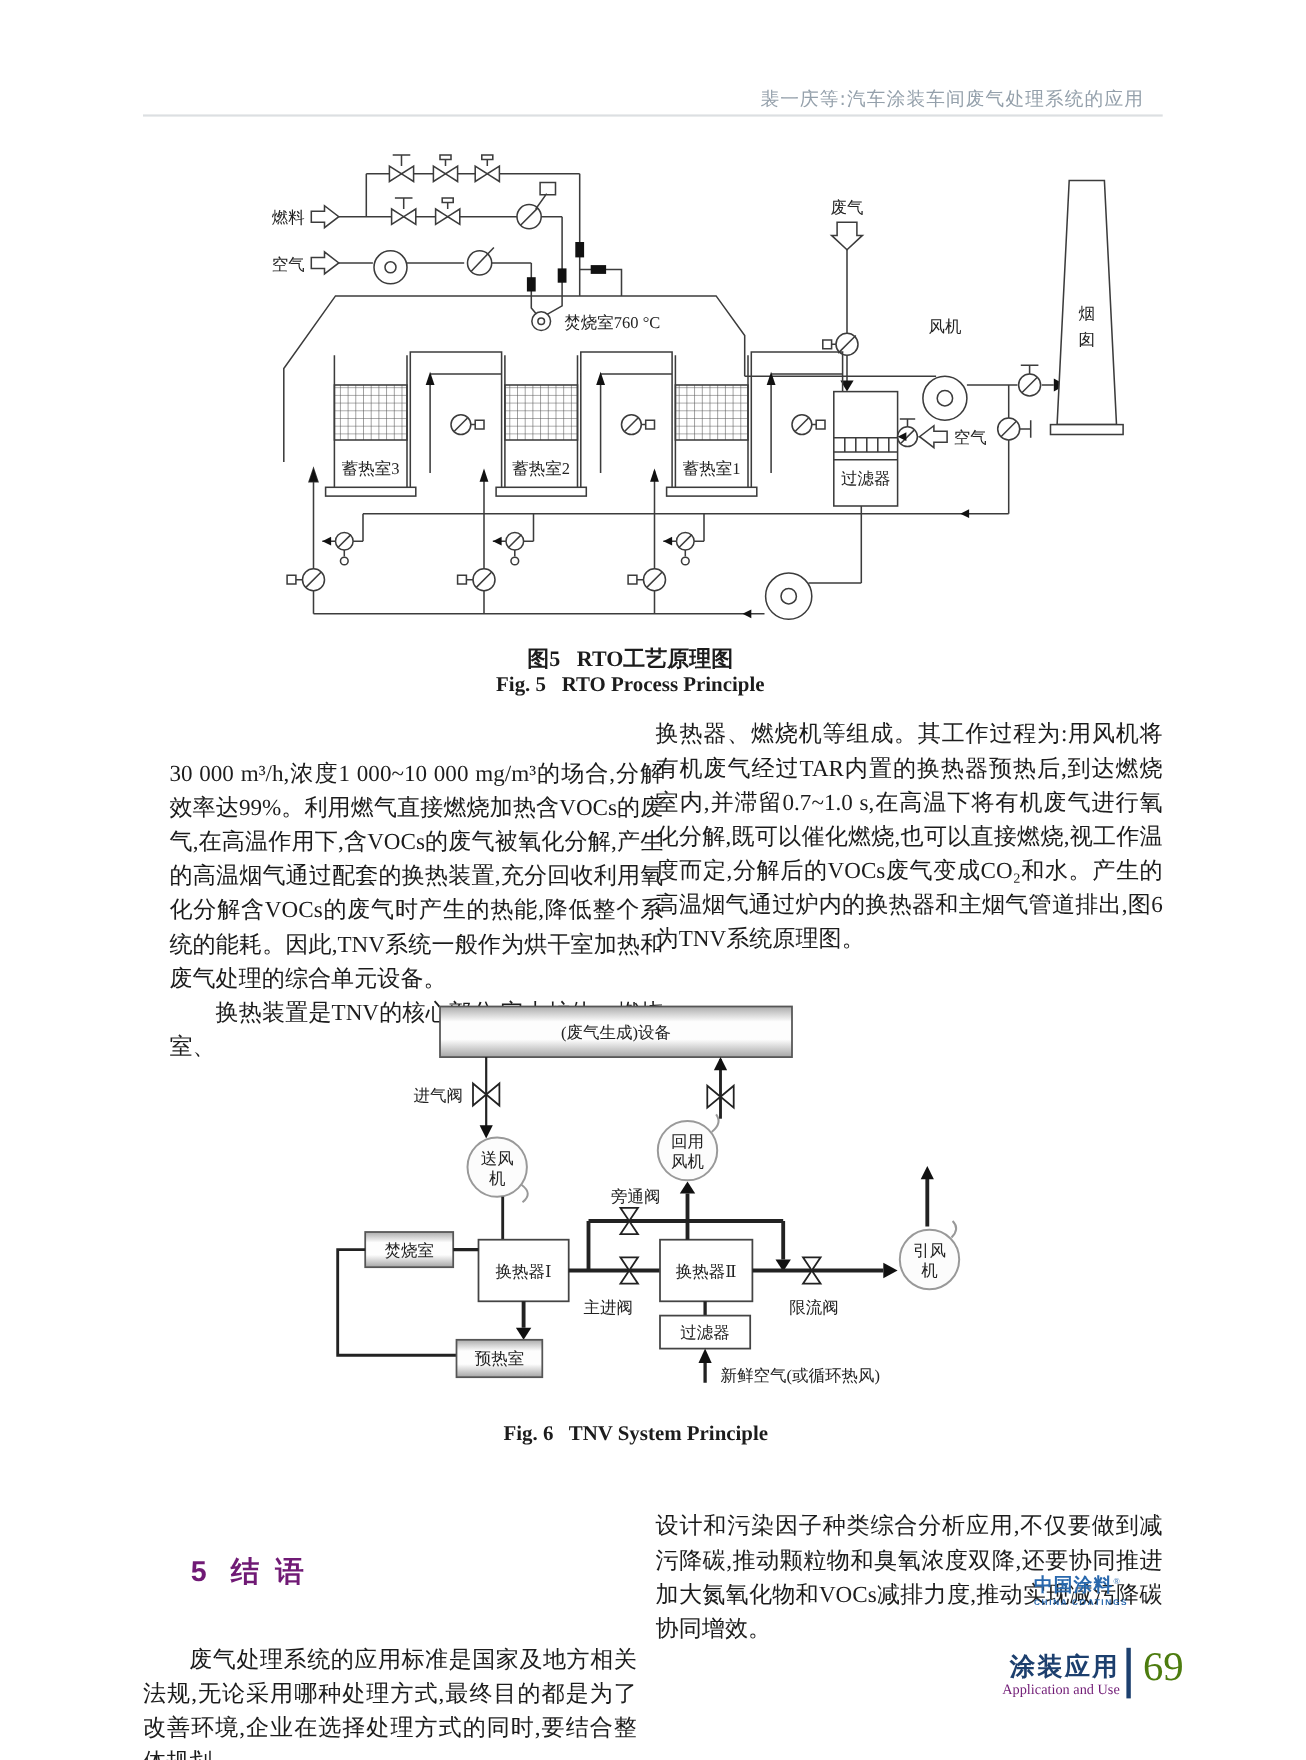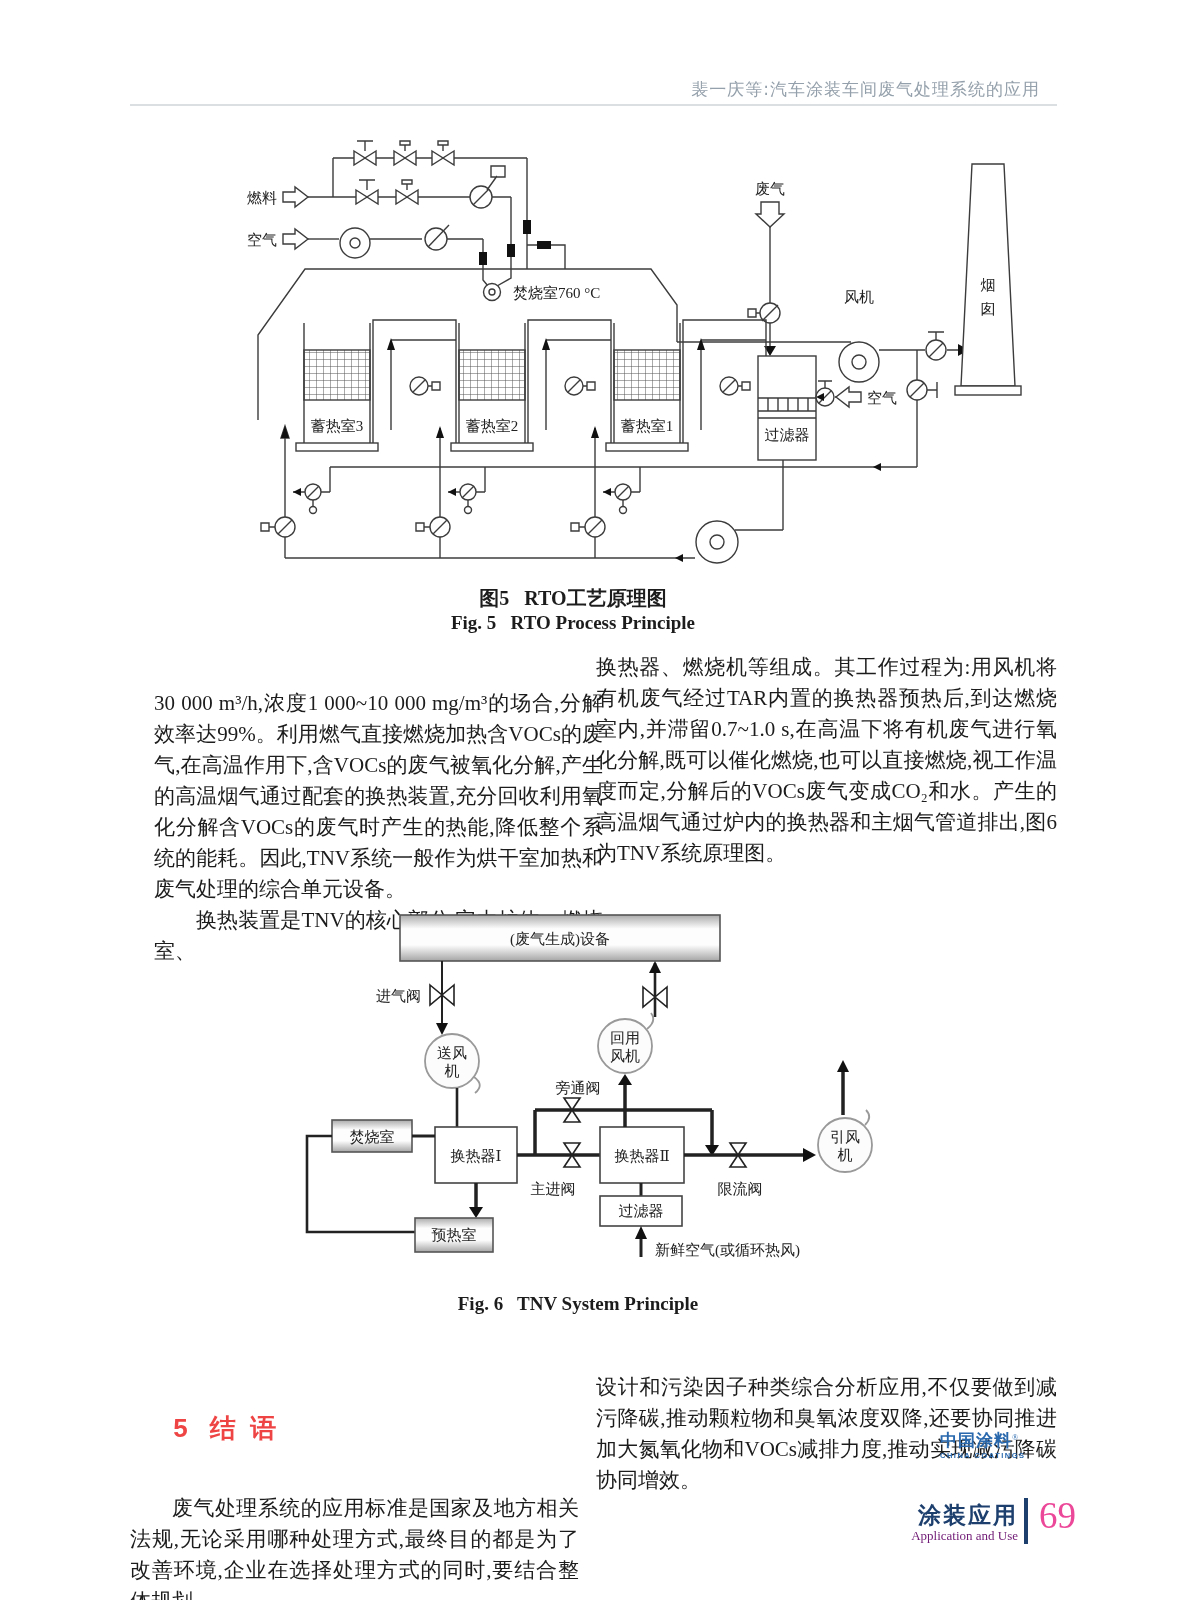--- a/index.html
+++ b/index.html
@@ -299,36 +299,36 @@
       <text class="lbl" x="360" y="350">新鲜空气(或循环热风)</text>
       <text class="lbl" x="445" y="289" text-anchor="middle">限流阀</text>
       <text class="lbl" x="550" y="237" text-anchor="middle">引风</text>
       <text class="lbl" x="550" y="255" text-anchor="middle">机</text>
     </g>
   </svg>
 
   <div class="abs caption cap-en" style="top:1293px;left:228px;">Fig. 6   TNV System Principle</div>
 
   <div class="abs" style="top:1380px;left:130px;width:449px;">
-    <div id="concl-head" style="color:#ef4444;">
+    <div id="concl-head" style="color:#701a75;">
       <span class="num">5</span><span>结  语</span>
     </div>
     <div class="bodycol" style="margin-top:16px;">
       <p class="indent">废气处理系统的应用标准是国家及地方相关法规,无论采用哪种处理方式,最终目的都是为了改善环境,企业在选择处理方式的同时,要结合整体规划</p>
     </div>
   </div>
   <div class="abs bodycol" style="top:1372px;left:596px;width:461px;">
     <p>设计和污染因子种类综合分析应用,不仅要做到减污降碳,推动颗粒物和臭氧浓度双降,还要协同推进加大氮氧化物和VOCs减排力度,推动实现减污降碳协同增效。</p>
   </div>
 
   <div id="logo" class="abs" style="color:#2968ad;">
     <span class="zh">中国涂料</span><span class="reg">®</span>
     <div class="en">CHINA COATINGS</div>
   </div>
 
   <div id="footer" class="abs">
     <div class="fzh" style="color:#1c3f6e;">涂装应用</div>
     <div class="fen" style="color:#701a75;">Application and Use</div>
     <div class="fbar" style="background:#1c3f6e;"></div>
-    <div class="fnum" style="color:#ec4899;">69</div>
+    <div class="fnum" style="color:#4d7c0f;">69</div>
   </div>
 
 </div>
 
 </body></html>

